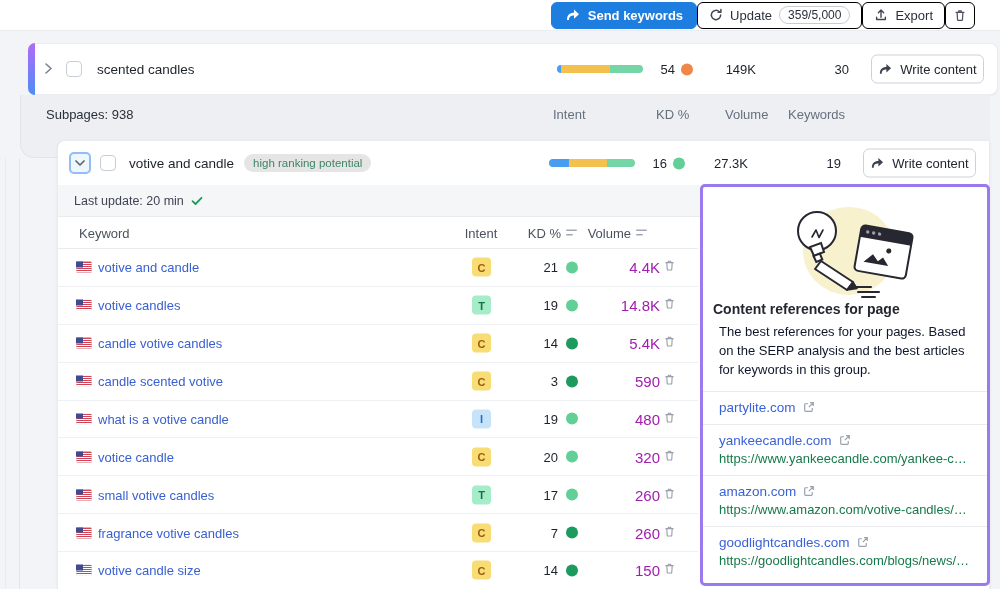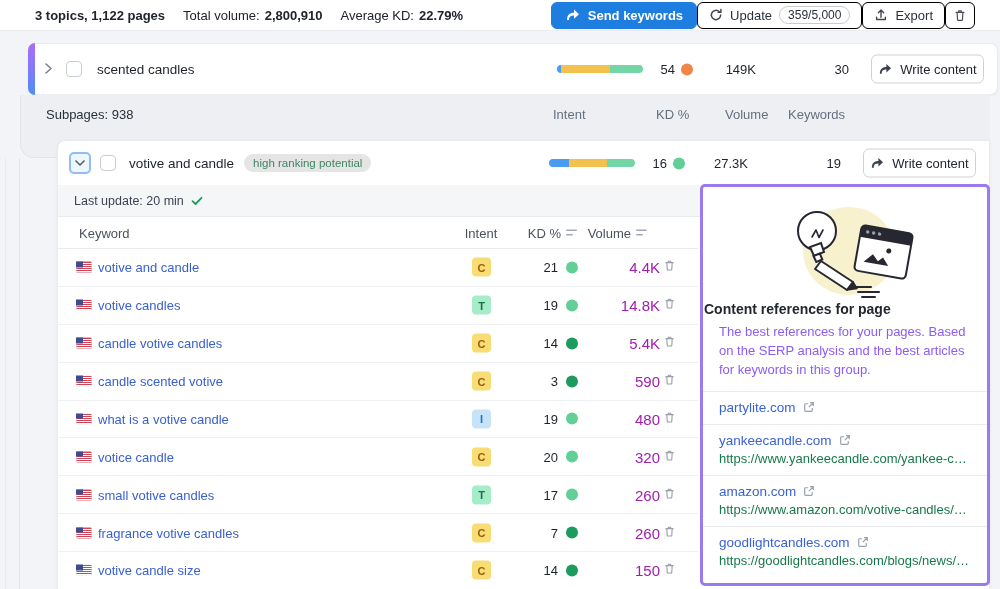--- a/index.html
+++ b/index.html
@@ -98,42 +98,31 @@
   .krow .kd-cell { position:absolute; left:440px; top:50%; transform:translateY(-50%); width:80px; gap:8px; }
   .vol-cell { position:absolute; left:532px; top:50%; transform:translateY(-50%); width:70px; text-align:right;
               font-size:15px; color:#a21caf; }
   .row-trash { position:absolute; left:603px; top:50%; transform:translateY(-50%); background:none; border:none;
                cursor:pointer; padding:2px; }
 
   
   .ref-panel { position:absolute; left:700px; top:153px; width:290px; height:402px; background:#fff;
                border:3px solid #9b79ef; border-radius:5px; overflow:hidden; }
   .illus { display:block; margin:12px auto 0; }
-  .ref-title { margin:2px 1px 6px; font-size:14px; font-weight:700; color:#23272f; }
-  .ref-desc { margin:0 16px 11px; width:250px; font-size:13px; line-height:1.45; color:#8b5cf6; }
+  .ref-title { margin:2px 10px 6px; font-size:14px; font-weight:700; color:#23272f; }
+  .ref-desc { margin:0 16px 11px; width:250px; font-size:13px; line-height:1.45; color:#0f172a; }
   .ref-item { border-top:1px solid #e9ebef; padding:8px 16px 9px; }
   .ref-dom-line { display:flex; align-items:center; gap:7px; }
   .ref-dom { font-size:13.5px; color:#3a62d8; text-decoration:none; cursor:pointer; }
   .ref-url { margin-top:3px; font-size:13px; color:#17794a; white-space:nowrap; overflow:hidden; text-overflow:ellipsis; }
 </style>
 </head>
 <body>
 
 <header class="topbar">
-  <div class="stats">
-    <span class="b">3 topics, 1,122 pages</span>
-    <span class="stat-pair">
-      <span>Total volume:</span>
-      <span class="b">2,800,910</span>
-    </span>
-    <span class="stat-pair">
-      <span>Average KD:</span>
-      <span class="b">22.79%</span>
-    </span>
-  </div>
   <div class="actions">
     <button class="btn-primary">
       <svg width="15" height="14" viewBox="0 0 15 14">
           <path d="M2 12 C2 7.2 4.6 4.8 9 4.8 L9 1.6 L14 6.2 L9 10.8 L9 7.6 C5.8 7.6 4 8.6 4 12 Z" fill="#fff"></path>
         </svg>
       <span>Send keywords</span>
     </button>
     <button class="btn">
       <svg width="14" height="14" viewBox="0 0 16 16">
           <path d="M13.3 8a5.3 5.3 0 1 1-1.55-3.75" fill="none" stroke="#3f4654" stroke-width="1.7" stroke-linecap="round"></path>

